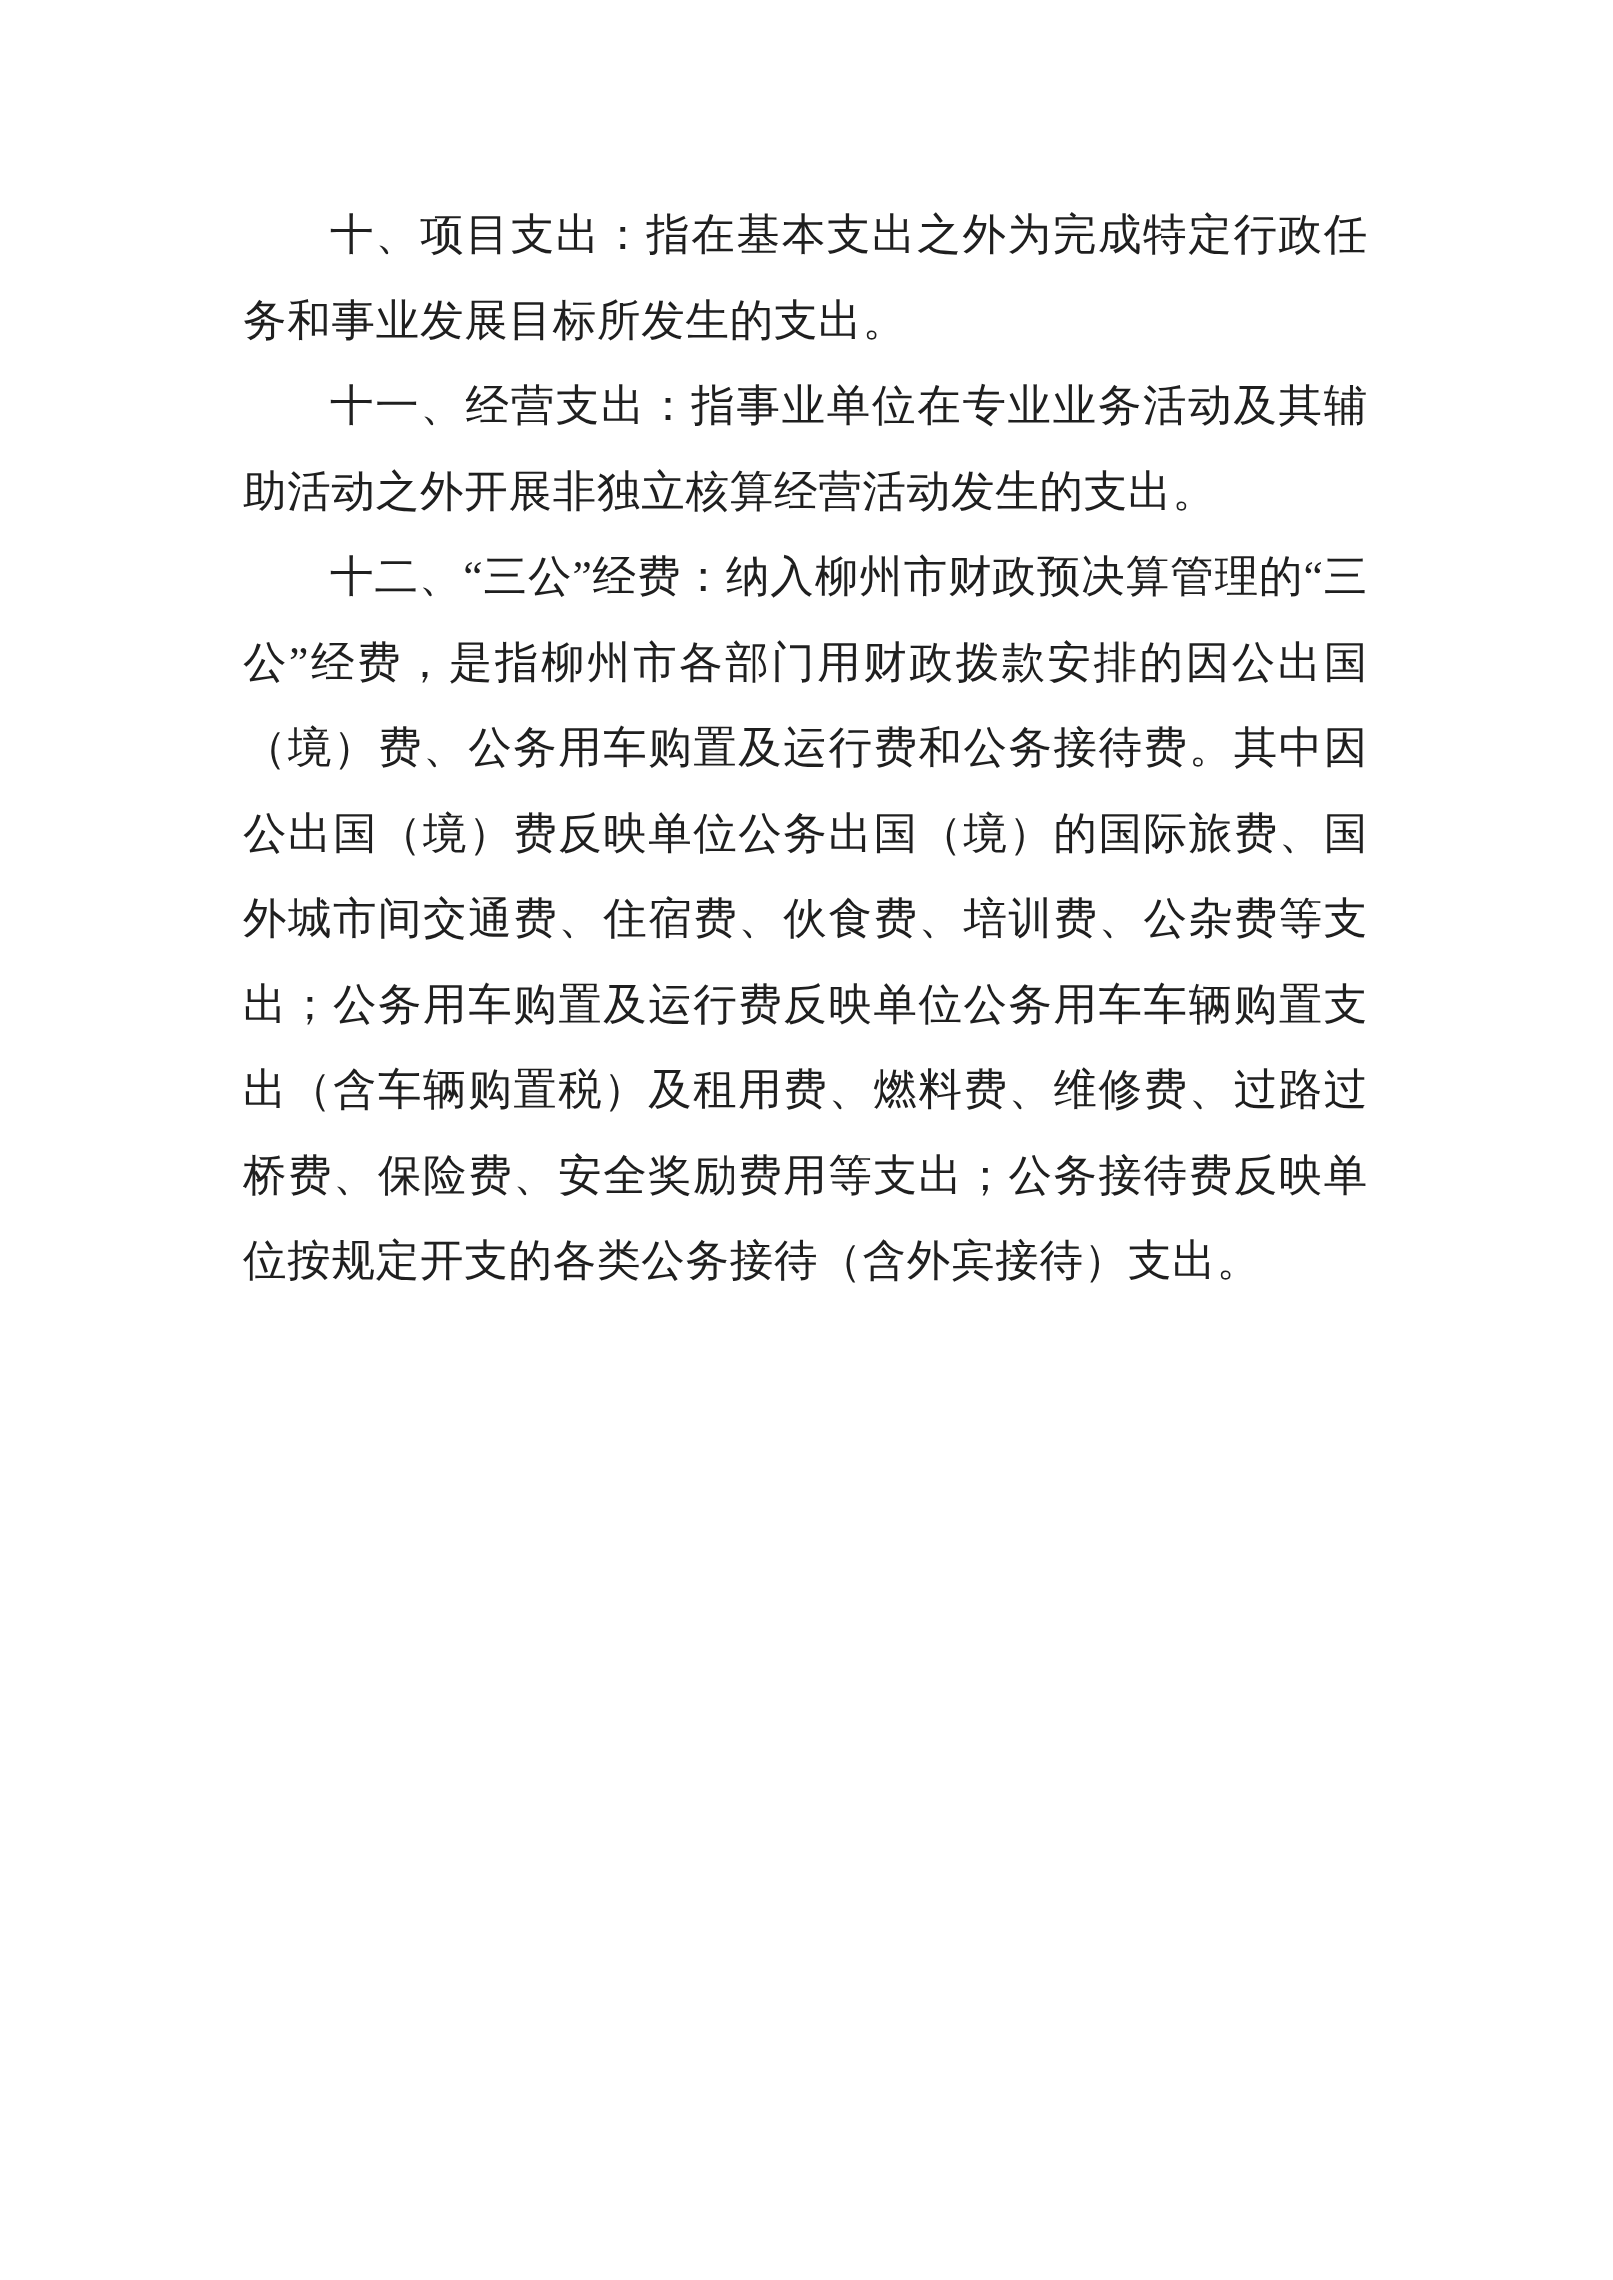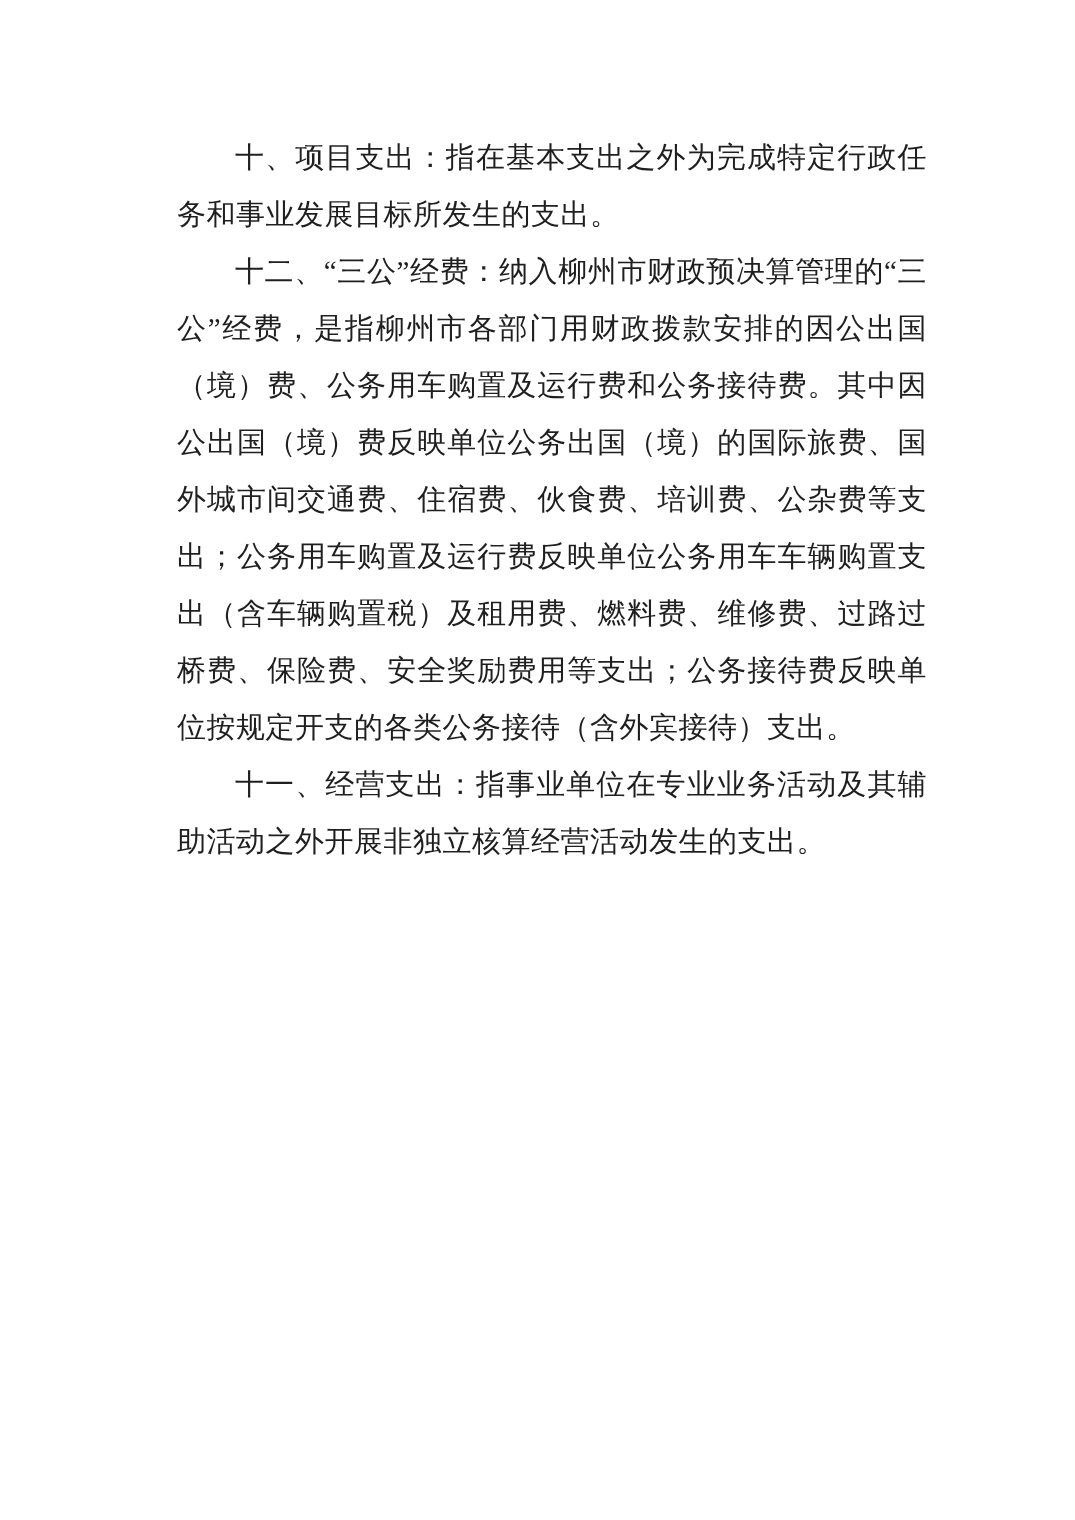--- a/index.html
+++ b/index.html
@@ -9,36 +9,36 @@
     width: 1075px;
     height: 1520px;
     margin: 0 auto;
     background: #ffffff;
     overflow: hidden;
     font-family: "Liberation Serif", "DejaVu Serif", serif;
   }
   .doc-body {
     position: absolute;
     top: 129px;
-    left: 177px;
+    left: 162px;
     width: 750px;
     color: #1f1f1f;
   }
   .doc-body p {
     font-size: 29px;
     line-height: 57px;
     text-align: justify;
     text-indent: 2em;
     letter-spacing: 0.5px;
     font-weight: 400;
     word-break: break-all;
   }
 </style>
 </head>
 <body>
 
 <div class="page">
   <div class="doc-body">
     <p>十、项目支出：指在基本支出之外为完成特定行政任务和事业发展目标所发生的支出。</p>
+    <p>十一、经营支出：指事业单位在专业业务活动及其辅助活动之外开展非独立核算经营活动发生的支出。</p>
     <p>十二、“三公”经费：纳入柳州市财政预决算管理的“三公”经费，是指柳州市各部门用财政拨款安排的因公出国（境）费、公务用车购置及运行费和公务接待费。其中因公出国（境）费反映单位公务出国（境）的国际旅费、国外城市间交通费、住宿费、伙食费、培训费、公杂费等支出；公务用车购置及运行费反映单位公务用车车辆购置支出（含车辆购置税）及租用费、燃料费、维修费、过路过桥费、保险费、安全奖励费用等支出；公务接待费反映单位按规定开支的各类公务接待（含外宾接待）支出。</p>
-    <p>十一、经营支出：指事业单位在专业业务活动及其辅助活动之外开展非独立核算经营活动发生的支出。</p>
   </div>
 </div>
 
 </body></html>

